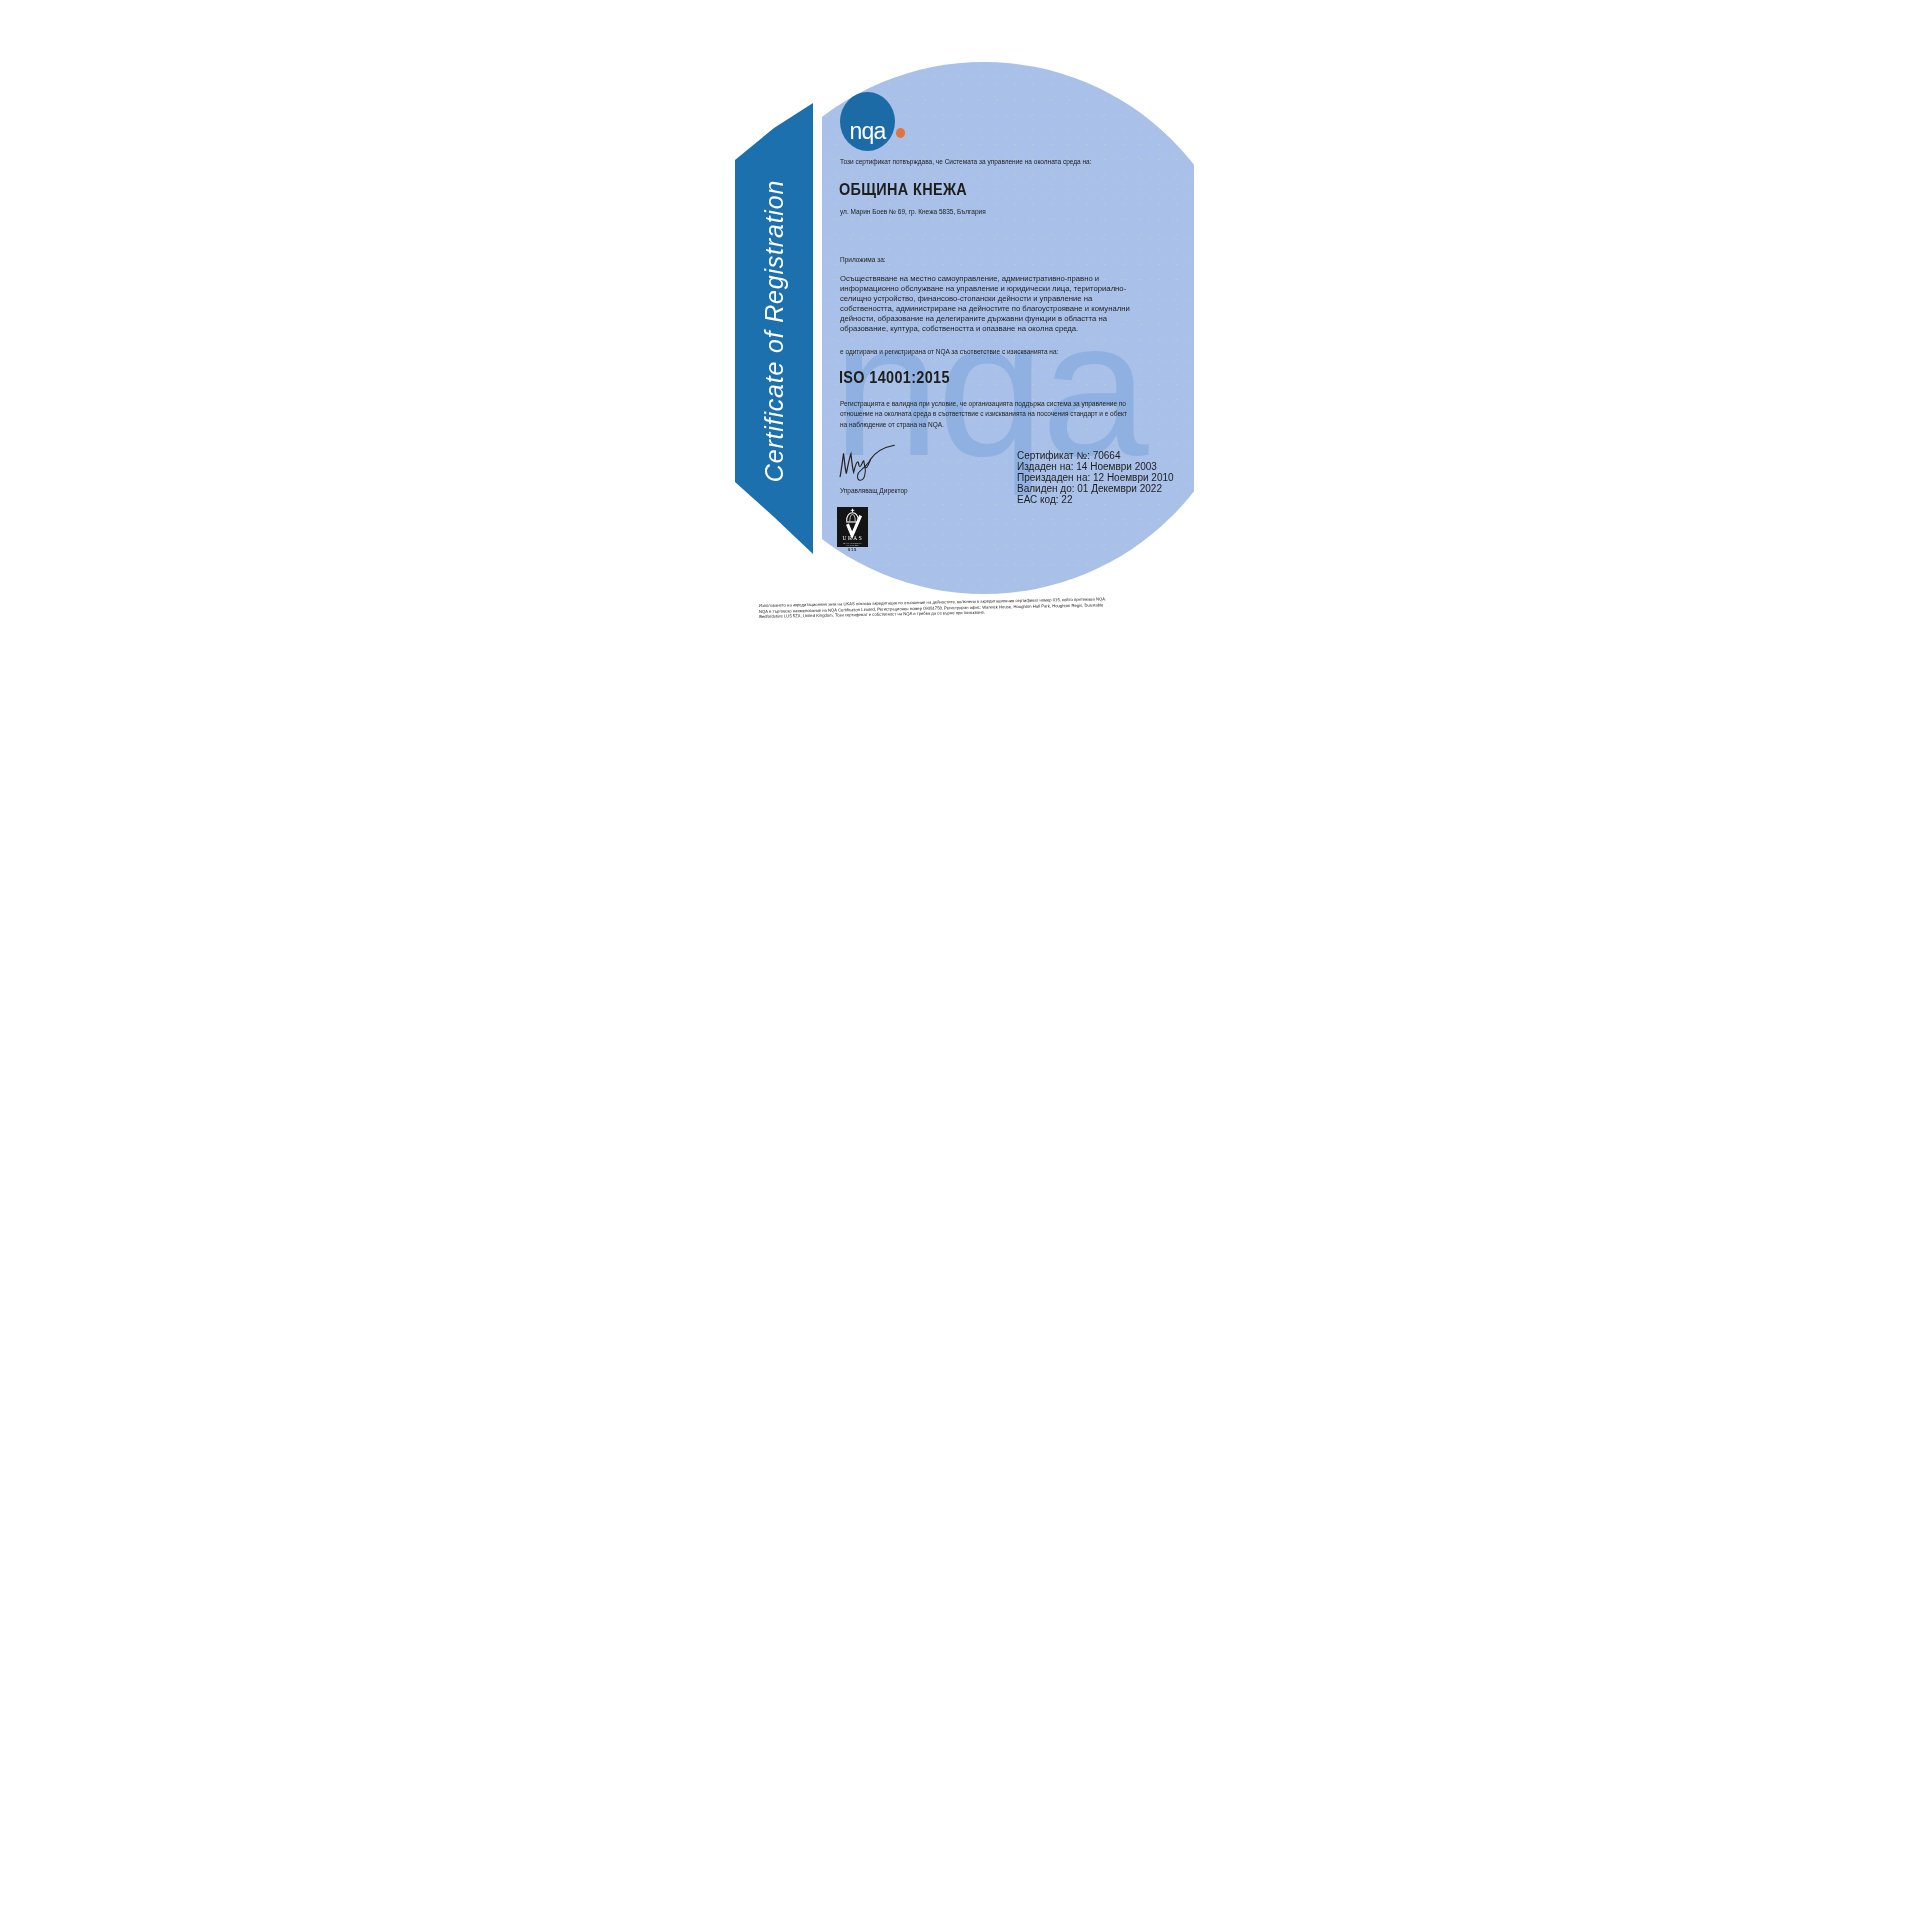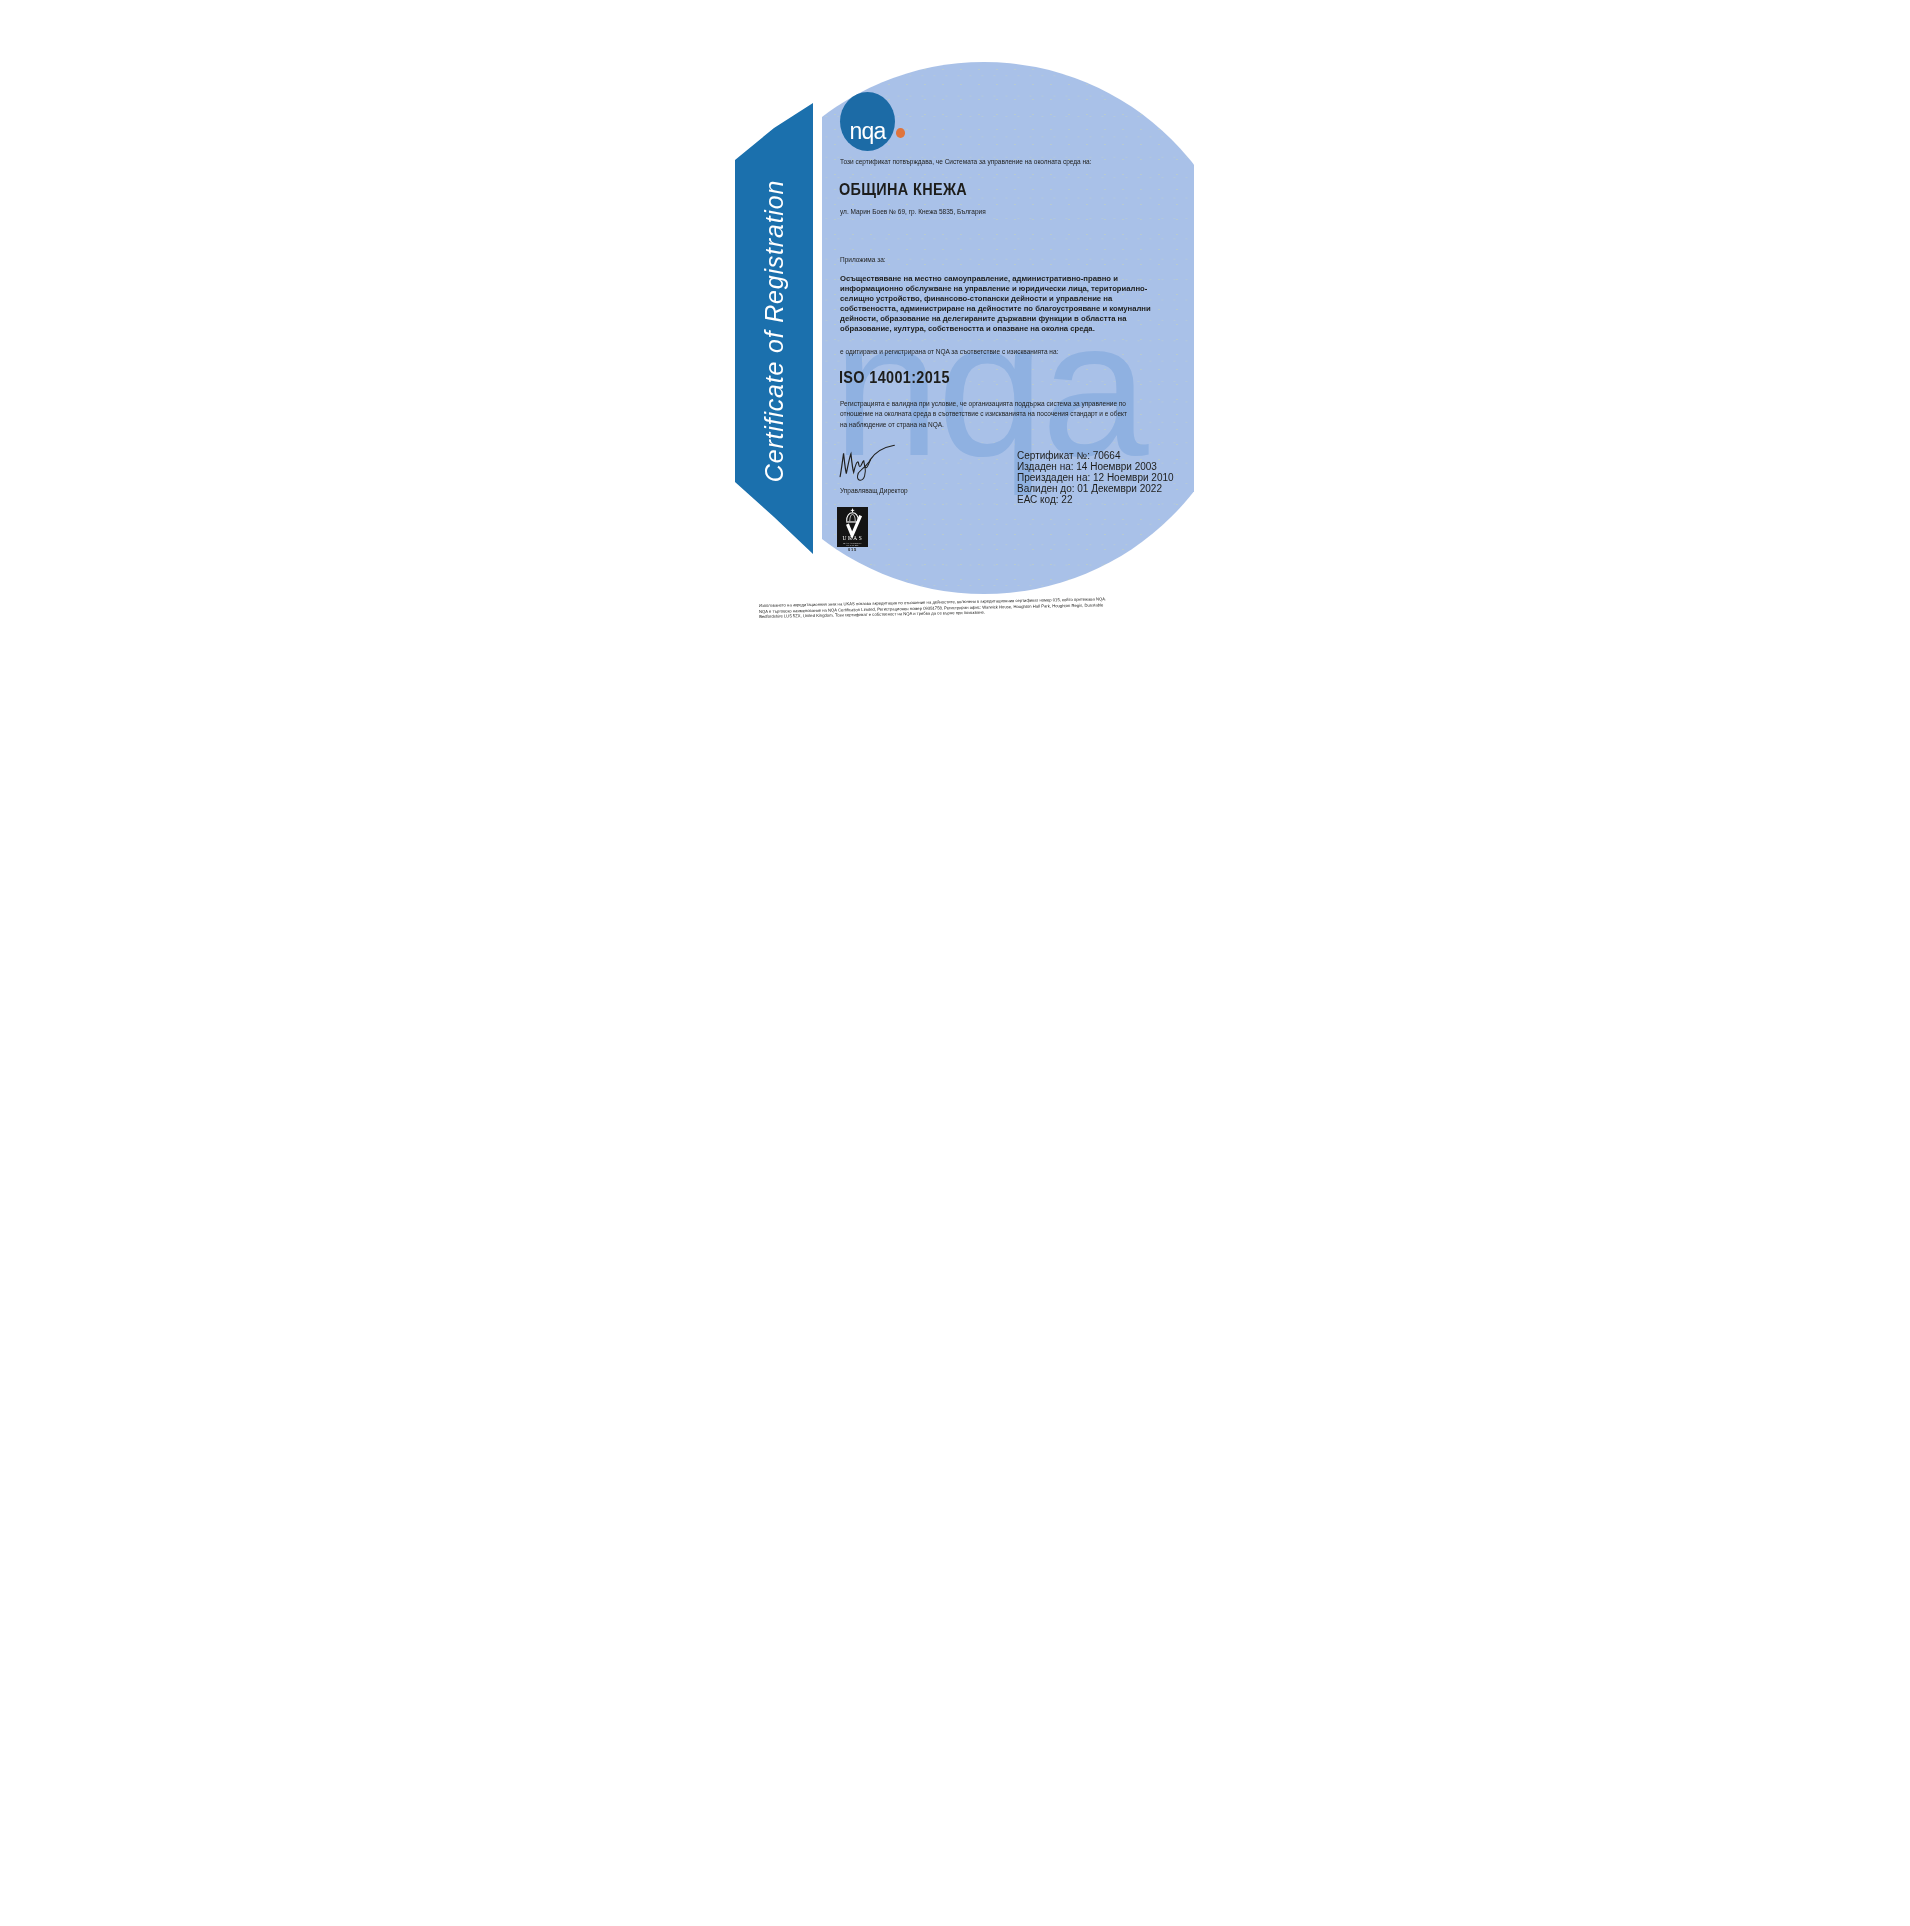--- a/index.html
+++ b/index.html
@@ -77,21 +77,21 @@
     position:absolute;left:180px;top:128px;width:8.9px;height:9.6px;
     border-radius:50%;
     background:var(--accent-orange);
   }
   
   .txt{position:absolute;color:var(--text-black);}
   .intro{left:124px;top:158px;font-size:6.5px;}
   .org-name{left:123px;top:180px;font-size:17px;font-weight:bold;transform:scaleX(.85);transform-origin:left top;white-space:nowrap;letter-spacing:0.4px;}
   .address{left:124px;top:208px;font-size:6.5px;}
   .applicable{left:124px;top:256px;font-size:6.5px;}
-  .scope{left:124px;top:274px;font-size:7.7px;font-weight:bold;line-height:10px;width:316px;}
+  .scope{left:124px;top:274px;font-size:7.7px;font-weight:normal;line-height:10px;width:316px;}
   .audited{left:124px;top:348px;font-size:6.5px;}
   .standard{left:123px;top:368px;font-size:17px;font-weight:bold;transform:scaleX(.85);transform-origin:left top;white-space:nowrap;letter-spacing:0.4px;}
   .validity{left:124px;top:399px;font-size:6.5px;line-height:10.4px;width:316px;}
   .signatory{left:124px;top:487px;font-size:6.5px;}
   .details{left:301px;top:450px;font-size:10px;line-height:11px;}
   .signature{position:absolute;left:121px;top:444px;width:62px;height:39px;}
   
   .ukas-box{
     position:absolute;left:121px;top:507px;width:31px;height:40px;
     background:var(--ukas-black);

